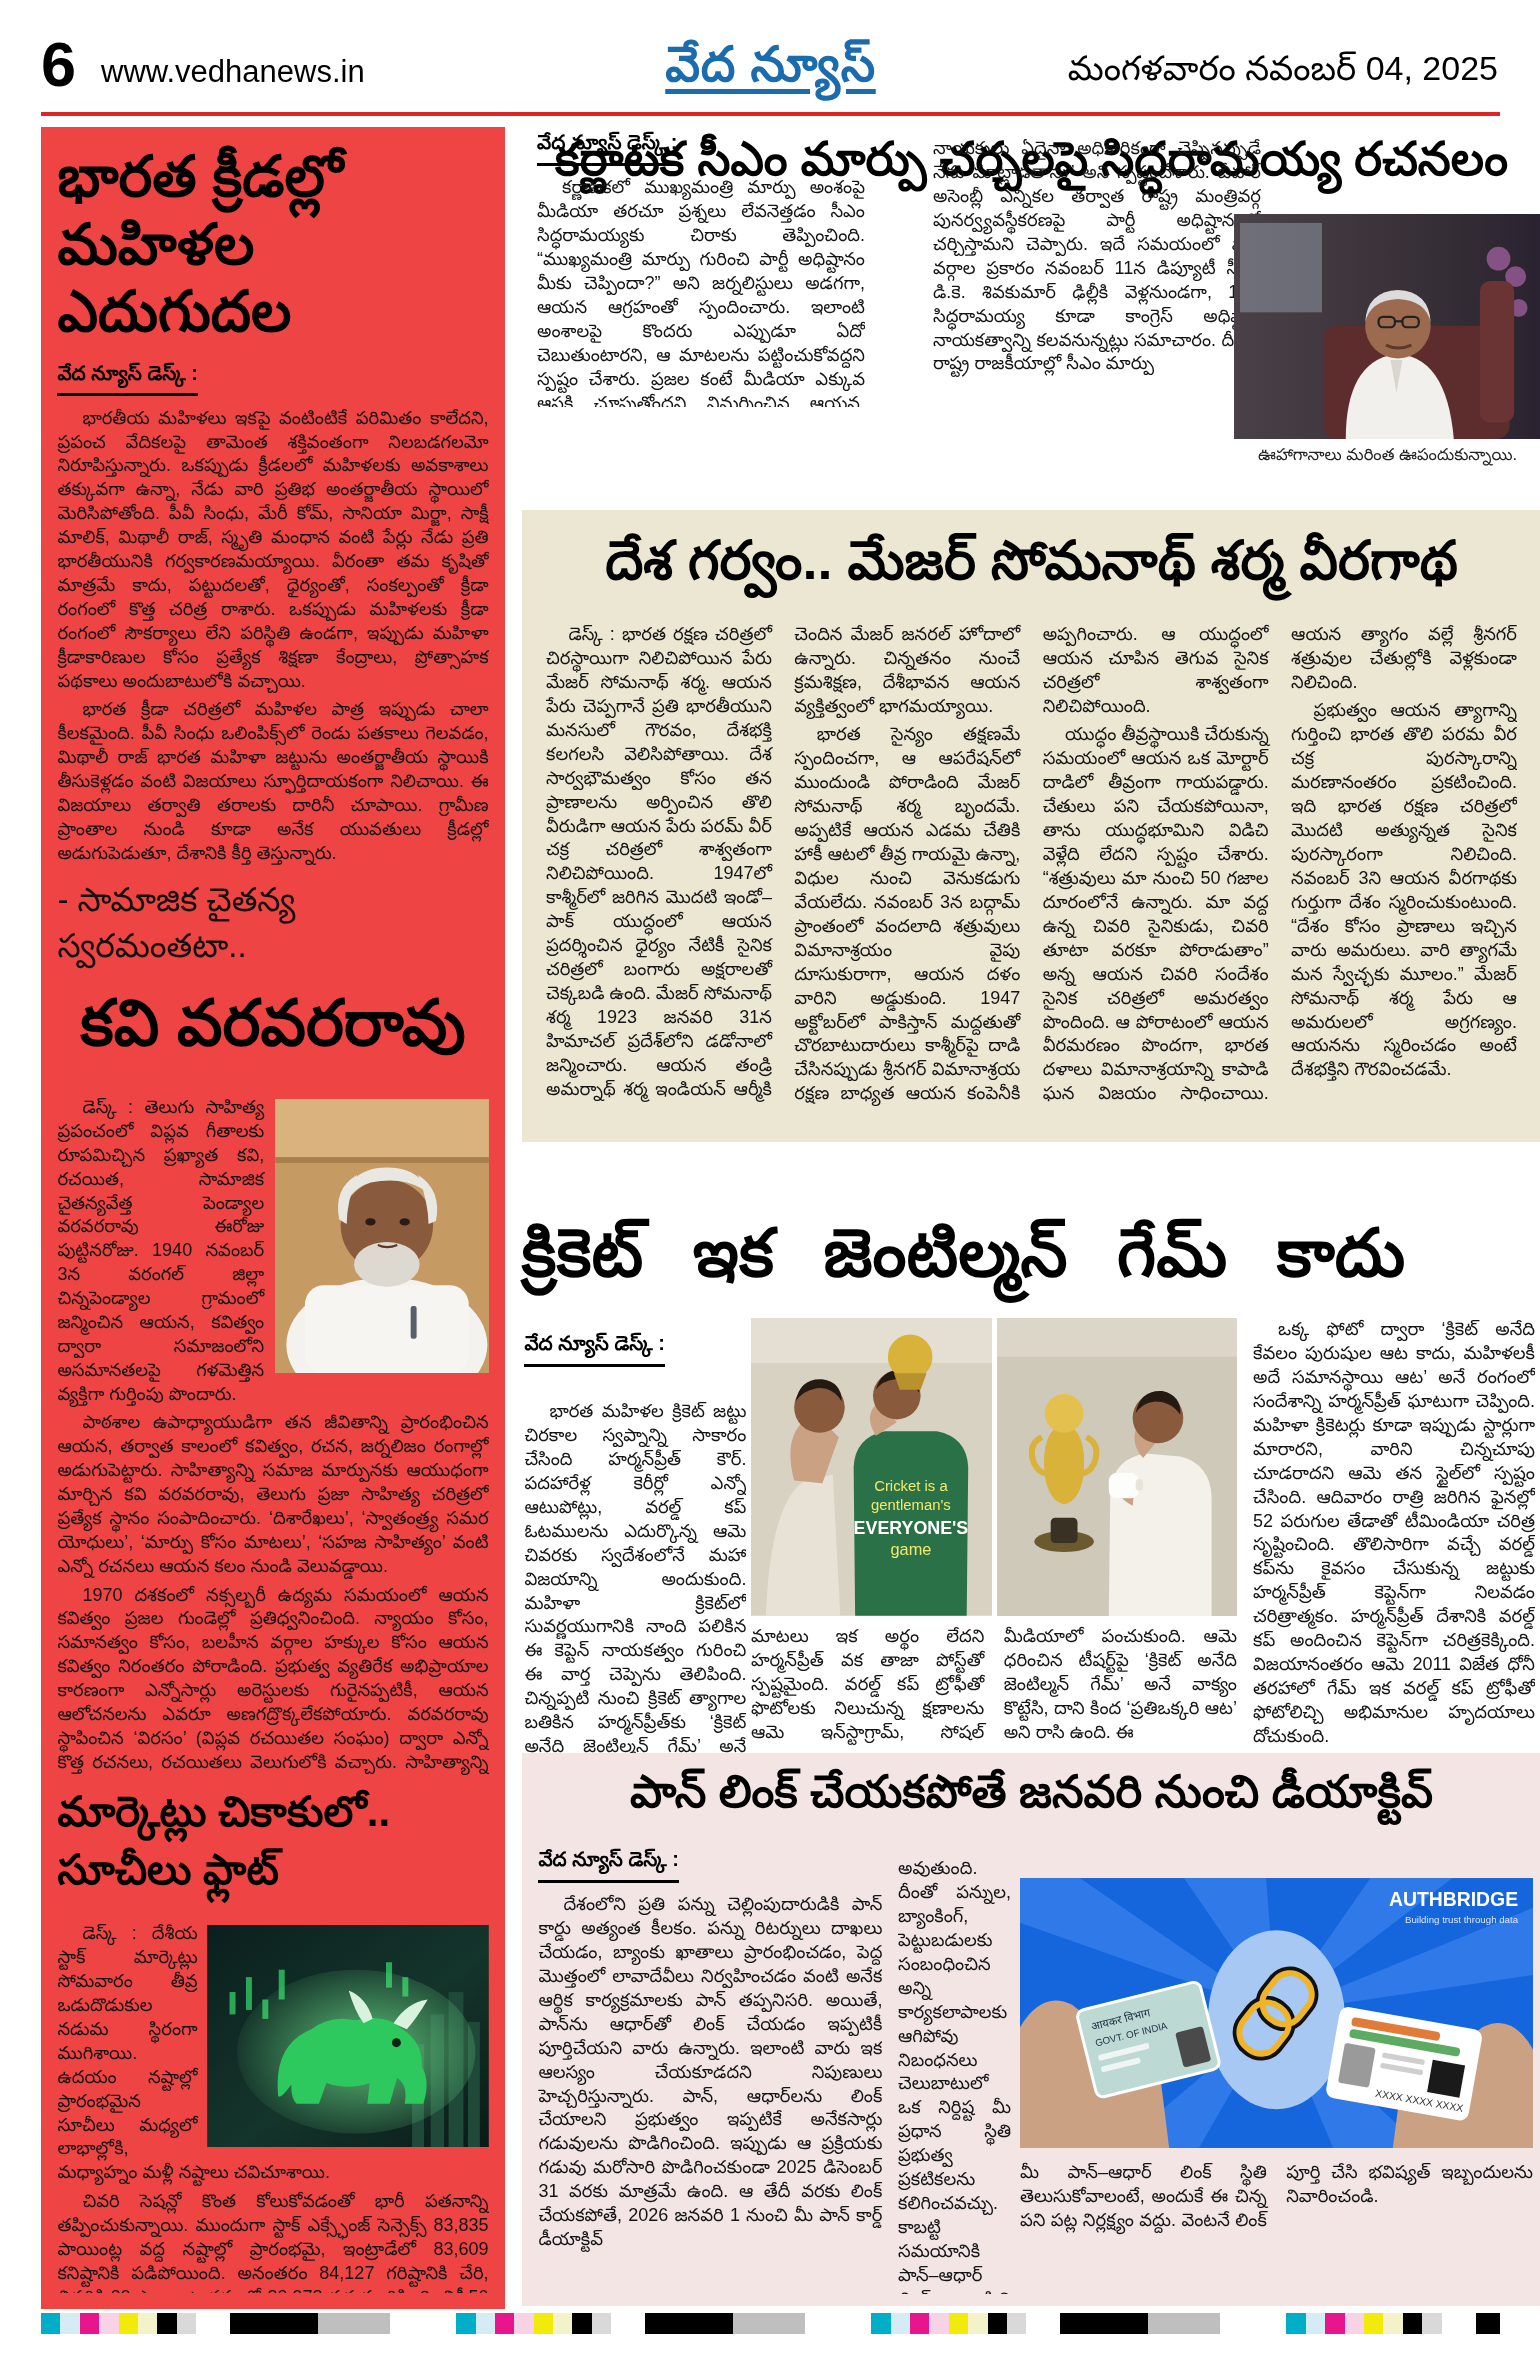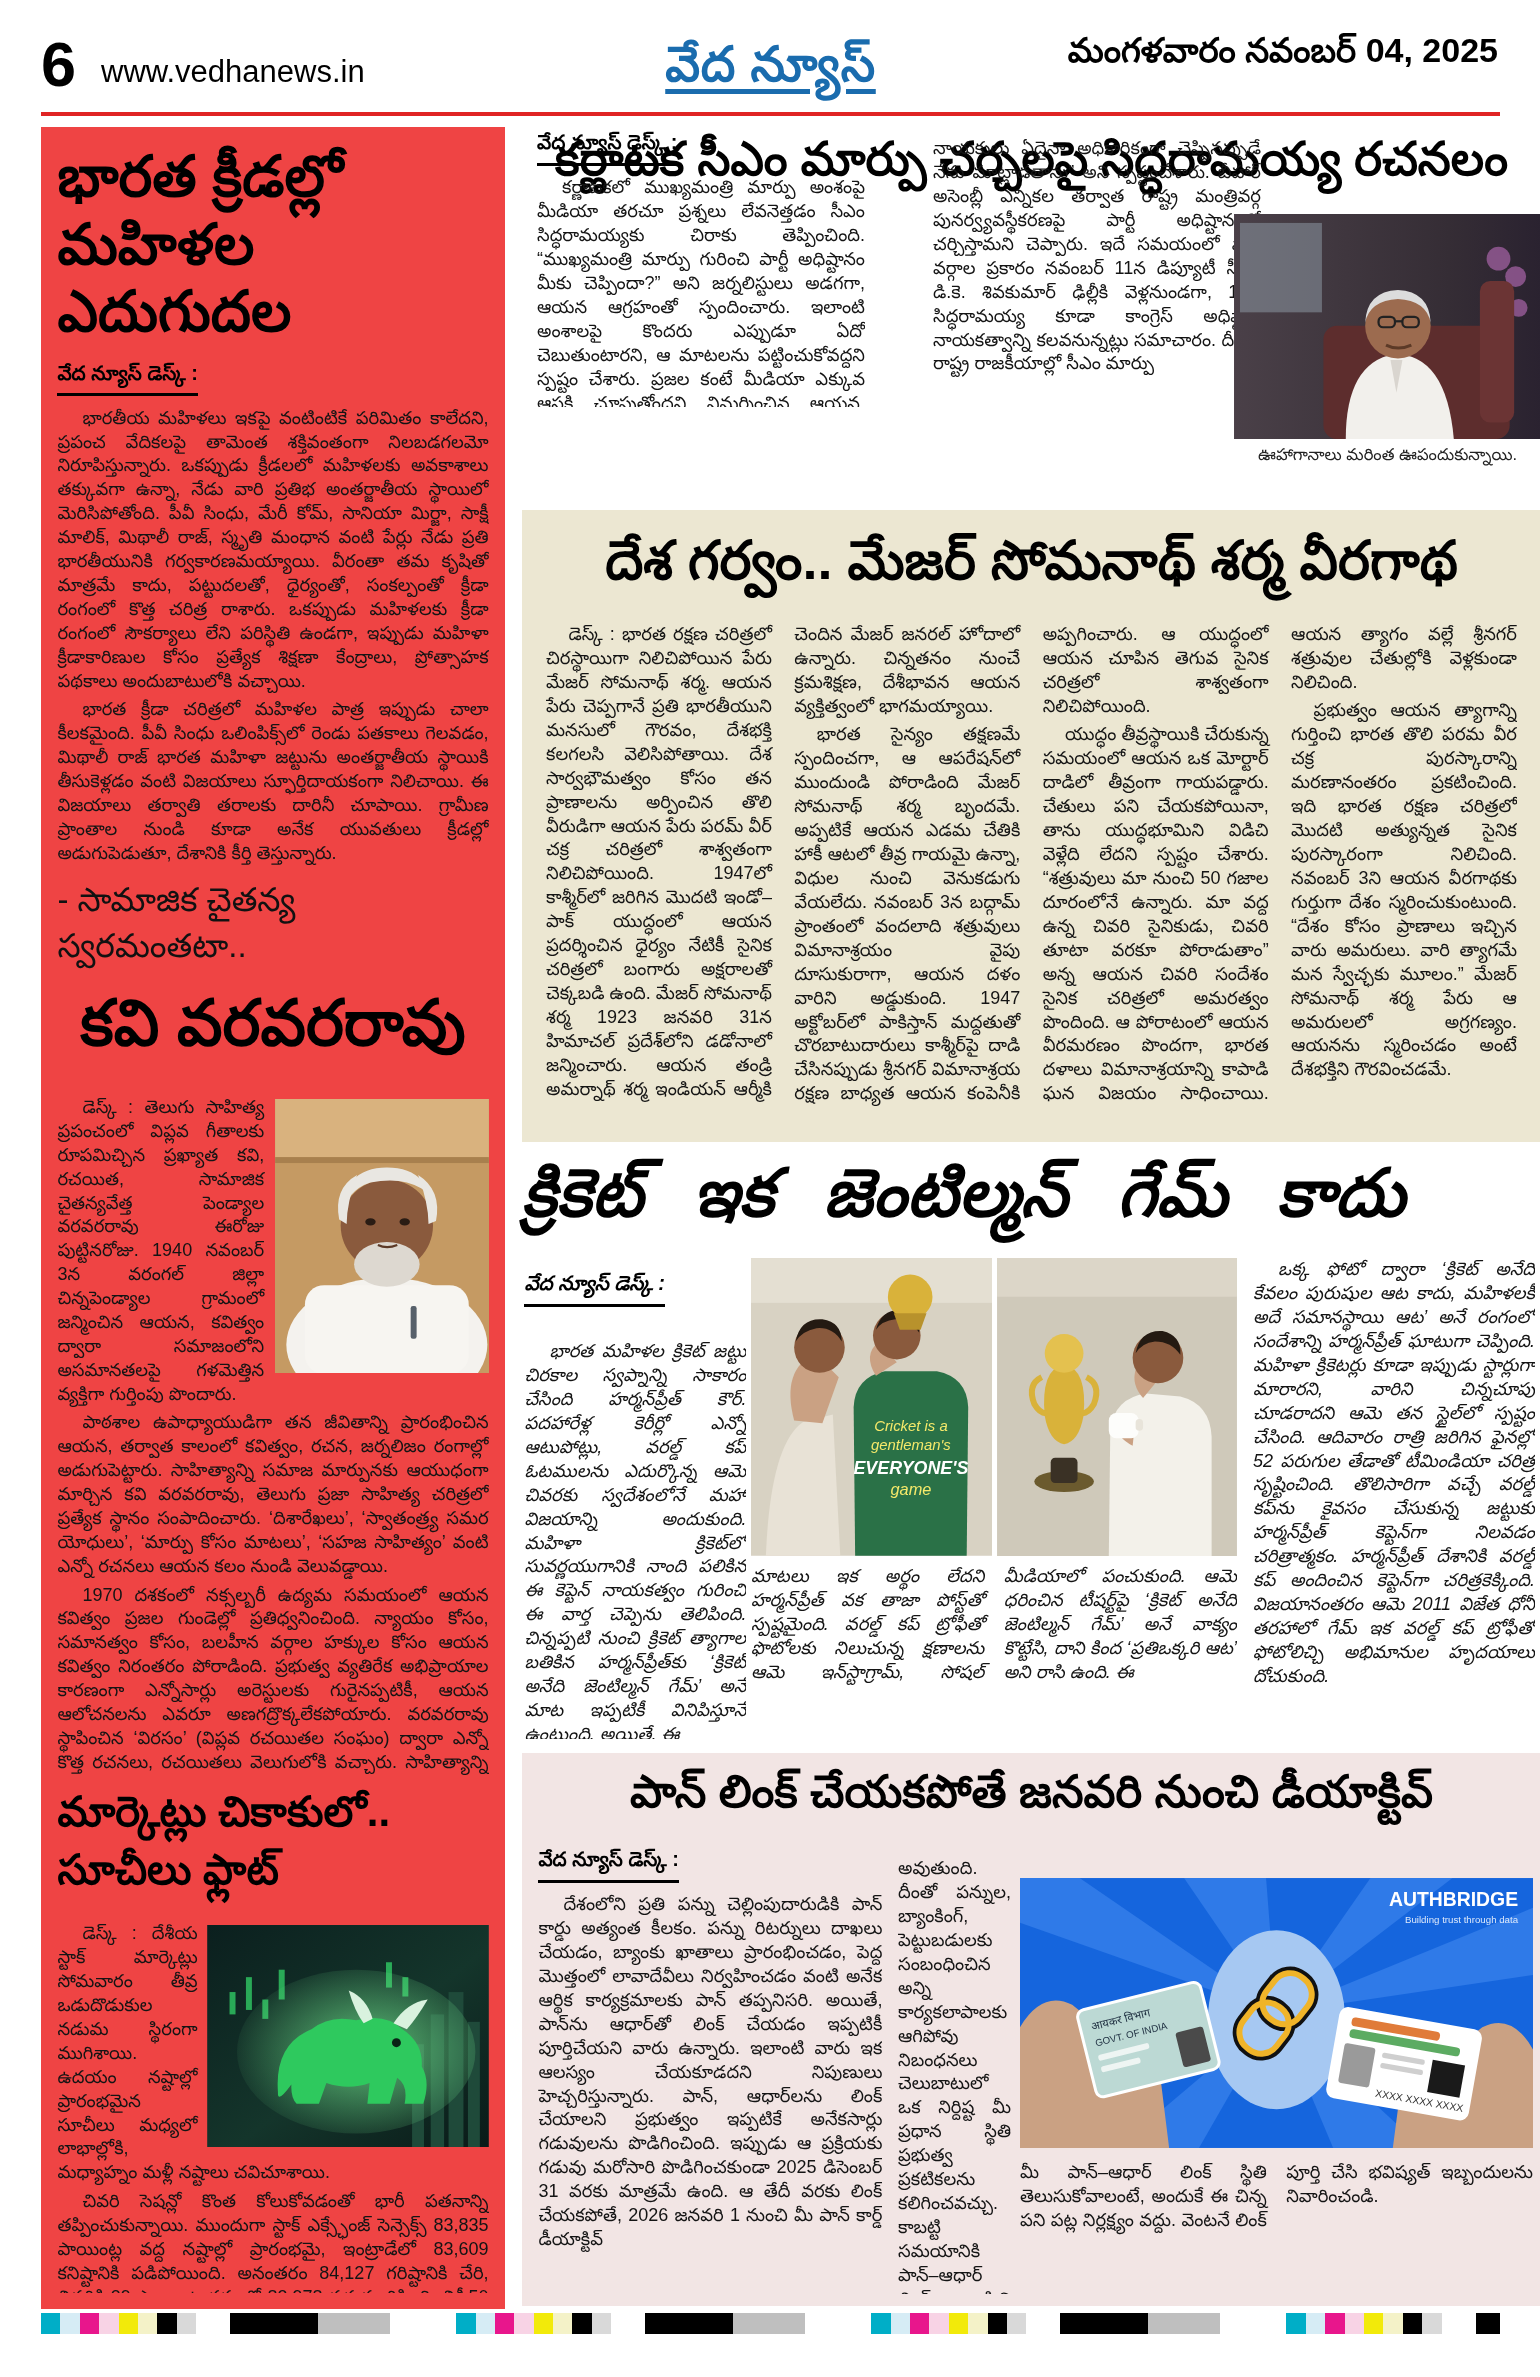--- a/index.html
+++ b/index.html
@@ -7,21 +7,21 @@
   body {
     width:1541px; height:2377px; position:relative;
     font-family:"Liberation Sans", sans-serif; color:#111;
   }
   
   .hdr-pagenum { position:absolute; left:41px; top:28px; font-size:63px; font-weight:600; color:#000; }
   .hdr-url { position:absolute; left:101px; top:54px; font-size:31px; color:#000; }
   .hdr-logo { position:absolute; left:0; right:0; top:36px; text-align:center;
               font-size:49px; font-weight:bold; color:#1a6cae; letter-spacing:0.7px;
               text-decoration:underline; text-decoration-thickness:4.5px; text-underline-offset:7.5px; }
-  .hdr-date { position:absolute; right:43px; top:31px; font-size:34px; font-weight:bold; color:#000; }
+  .hdr-date { position:absolute; right:43px; top:49px; font-size:34px; font-weight:normal; color:#000; }
   .hdr-redline { position:absolute; left:41px; right:41px; top:112px; height:3.7px; background:#e02424; }
 
   
   .body-text { font-size:18px; line-height:1.33; text-align:justify; color:#141414; }
   .body-text p { text-indent:25px; margin-bottom:4.5px; }
   .byline { display:inline-block; font-size:20px; font-weight:bold; color:#000;
             border-bottom:3px solid #000; padding-bottom:3.7px; margin-bottom:10.4px; }
   .headline { font-weight:bold; color:#000; }
 
   
@@ -49,21 +49,21 @@
 
   
   .som { position:absolute; left:522px; top:510px; width:1019px; height:632px;
          background:#ece7d2; overflow:hidden; }
   .som-headline { font-size:54px; text-align:center; margin-top:19.4px; }
   .som-body { position:absolute; top:113px; left:24px; right:24px; bottom:18px;
               column-count:4; column-gap:22.4px; overflow:hidden; }
   .som-body p { text-indent:22.4px; }
 
   
-  .cri { position:absolute; left:514px; top:1154px; width:1026px; height:589px; overflow:hidden;font-style:italic; }
+  .cri { position:absolute; left:514px; top:1214px; width:1026px; height:589px; overflow:hidden; }
   .cri-headline { font-size:67px; padding-left:7.5px; word-spacing:31px; }
   .cri-byline-wrap { position:absolute; left:10.4px; top:118px; }
   .cri-left { position:absolute; left:10.4px; top:186px; width:222px; height:399px; overflow:hidden; }
   .cri-photos { position:absolute; left:237px; top:104px; width:486px; height:298px; display:flex; gap:4.5px; }
   .cri-mid { position:absolute; left:237px; top:411px; width:486px; height:175px;
              column-count:2; column-gap:19.4px; overflow:hidden; }
   .cri-right { position:absolute; left:739px; top:104px; width:282px; height:483px; overflow:hidden; }
 
   
   .pan { position:absolute; left:522px; top:1753px; width:1019px; height:553px;

